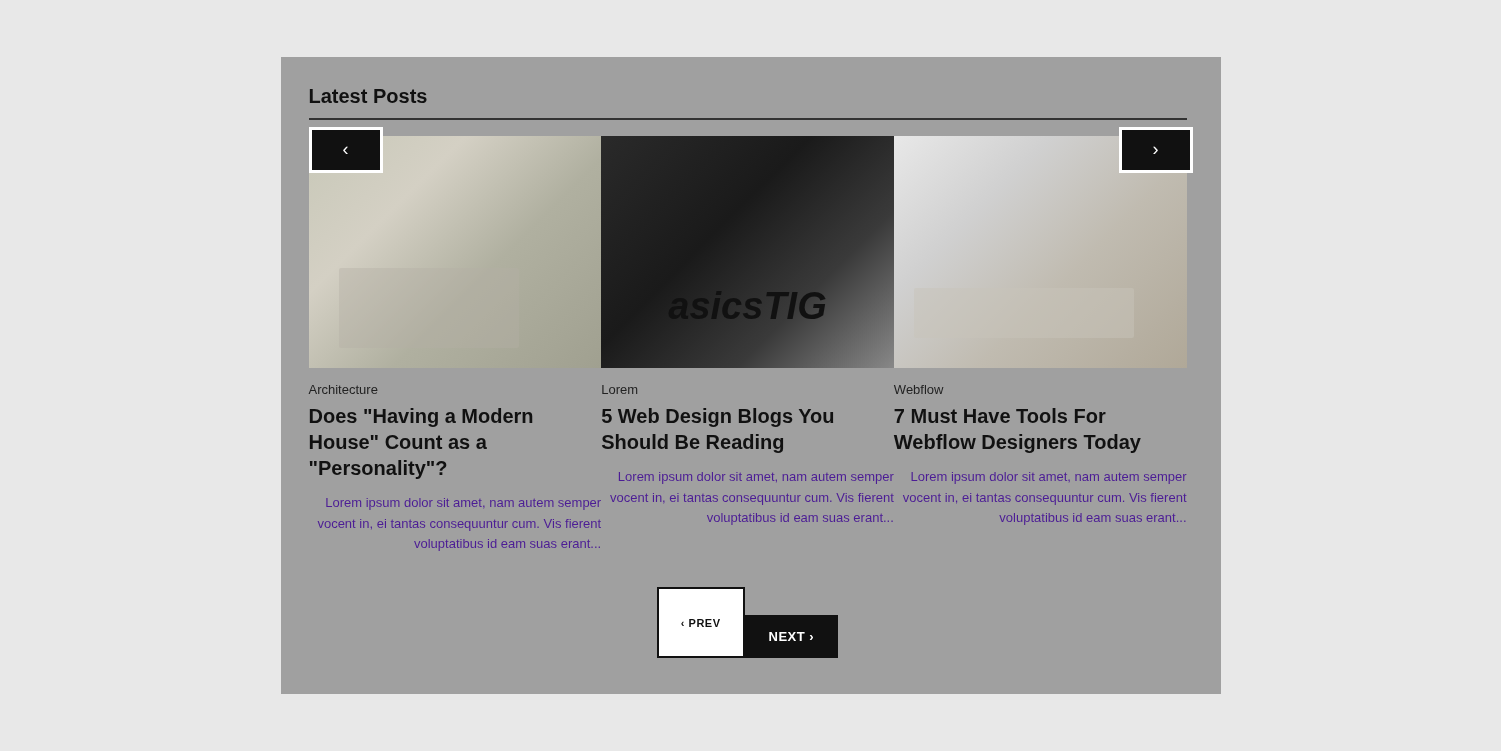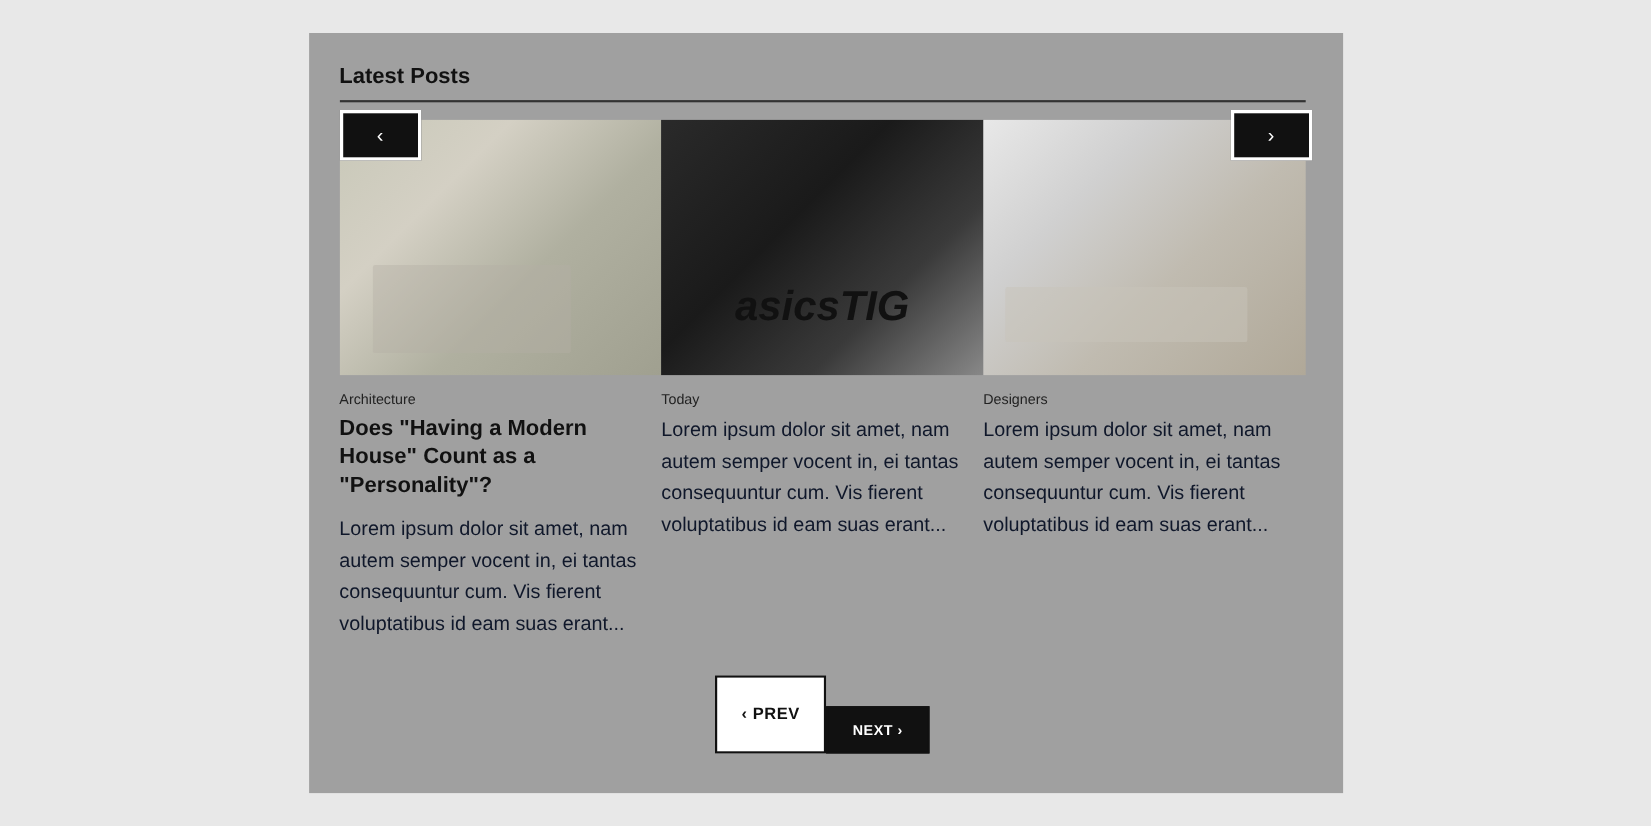--- a/index.html
+++ b/index.html
@@ -96,36 +96,37 @@
       margin-bottom: 6px;
     }
     .post-title {
       font-size: 20px;
       font-weight: 700;
       color: #111;
       margin-bottom: 12px;
       line-height: 1.3;
     }
     .post-excerpt {
-      font-size: 18px;
-      color: #0f172a;
+      font-size: 13px;
+      color: #4c1d95;
       line-height: 1.6;
+      text-align: right;
     }
     .pagination-row {
       display: flex;
       justify-content: center;
       gap: 0;
       margin-top: 32px;
     }
     .btn-prev {
       background: #fff;
       color: #111;
       border: 2px solid #111;
       padding: 12px 22px;
-      font-size: 15px;
+      font-size: 11px;
       font-weight: 700;
       cursor: pointer;
       letter-spacing: 0.5px;
     }
     .btn-next {
       background: #111;
       color: #fff;
       border: 2px solid #111;
       padding: 12px 22px;
       font-size: 13px;
@@ -185,27 +186,29 @@
 
     <div class="post-card">
       <div class="post-image-placeholder img-arch"></div>
       <p class="post-category">Architecture</p>
       <h3 class="post-title">Does "Having a Modern House" Count as a "Personality"?</h3>
       <p class="post-excerpt">Lorem ipsum dolor sit amet, nam autem semper vocent in, ei tantas consequuntur cum. Vis fierent voluptatibus id eam suas erant...</p>
     </div>
 
     <div class="post-card">
       <div class="post-image-placeholder img-design"></div>
-      <p class="post-category">Today</p>
+      <p class="post-category">Lorem</p>
+      <h3 class="post-title">5 Web Design Blogs You Should Be Reading</h3>
       <p class="post-excerpt">Lorem ipsum dolor sit amet, nam autem semper vocent in, ei tantas consequuntur cum. Vis fierent voluptatibus id eam suas erant...</p>
     </div>
 
     <div class="post-card">
       <div class="post-image-placeholder img-urban"></div>
-      <p class="post-category">Designers</p>
+      <p class="post-category">Webflow</p>
+      <h3 class="post-title">7 Must Have Tools For Webflow Designers Today</h3>
       <p class="post-excerpt">Lorem ipsum dolor sit amet, nam autem semper vocent in, ei tantas consequuntur cum. Vis fierent voluptatibus id eam suas erant...</p>
     </div>
 
   </div>
 
   <div class="pagination-row">
     <button class="btn-prev">‹ PREV</button>
     <button class="btn-next">NEXT ›</button>
   </div>
 

